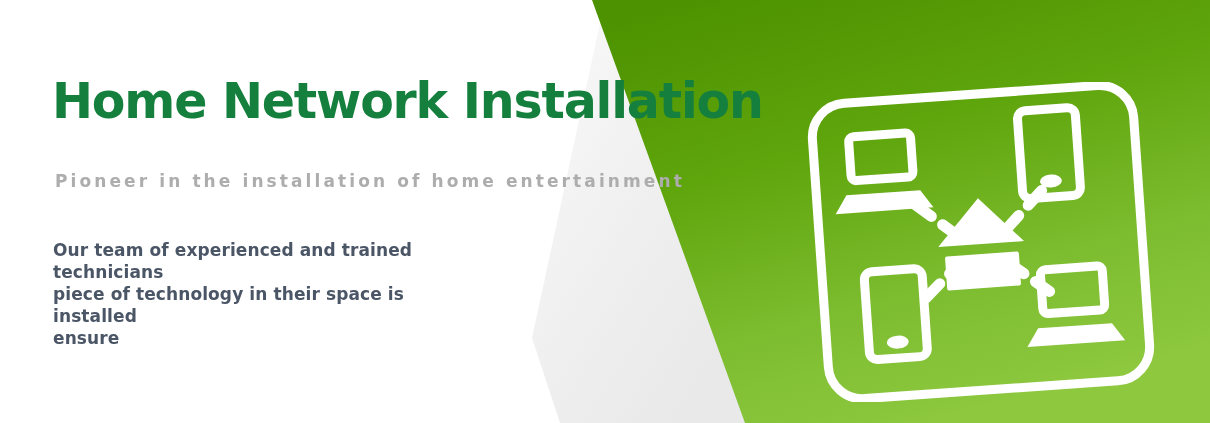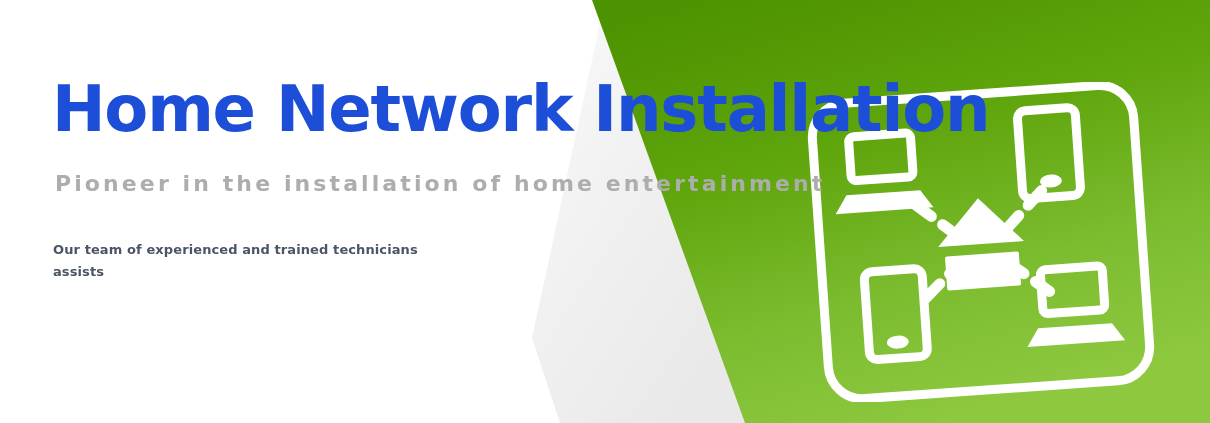--- a/index.html
+++ b/index.html
@@ -35,50 +35,50 @@
     height: 100%;
     pointer-events: none;
   }
 
   .title {
     position: absolute;
     left: 52px;
     top: 77px;
     margin: 0;
     font-family: "DejaVu Sans", sans-serif;
-    font-size: 64px;
+    font-size: 49px;
     font-weight: bold;
     line-height: 1.0;
     letter-spacing: -1.2px;
-    color: #1d4ed8;
+    color: #15803d;
     white-space: nowrap;
   }
 
   .subtitle {
     position: absolute;
     left: 55px;
     top: 172px;
     margin: 0;
     font-family: "DejaVu Sans", sans-serif;
-    font-size: 22px;
+    font-size: 17px;
     font-weight: bold;
     letter-spacing: 3.1px;
     line-height: 1.1;
     color: #ADADAD;
     white-space: nowrap;
   }
 
   .body-copy {
     position: absolute;
     left: 53px;
     top: 239px;
     width: 430px;
     margin: 0;
     font-family: "DejaVu Sans", sans-serif;
-    font-size: 13px;
+    font-size: 17px;
     font-weight: bold;
     line-height: 22px;
     letter-spacing: 0.1px;
     color: #4A5566;
   }
   .body-copy .line { display: block; }
 
   
   .network-icon {
     position: absolute;
@@ -158,18 +158,19 @@
   </svg>
 
   <div class="text-block">
 
     <h1 class="title">Home Network Installation</h1>
 
     <p class="subtitle">Pioneer in the installation of home entertainment</p>
 
     <p class="body-copy">
       <span class="line">Our team of experienced and trained technicians</span>
-      <span class="line">assists</span>
+      <span class="line">piece of technology in their space is installed</span>
+      <span class="line">ensure</span>
     </p>
 
   </div>
 
 </div>
 
 </body></html>

